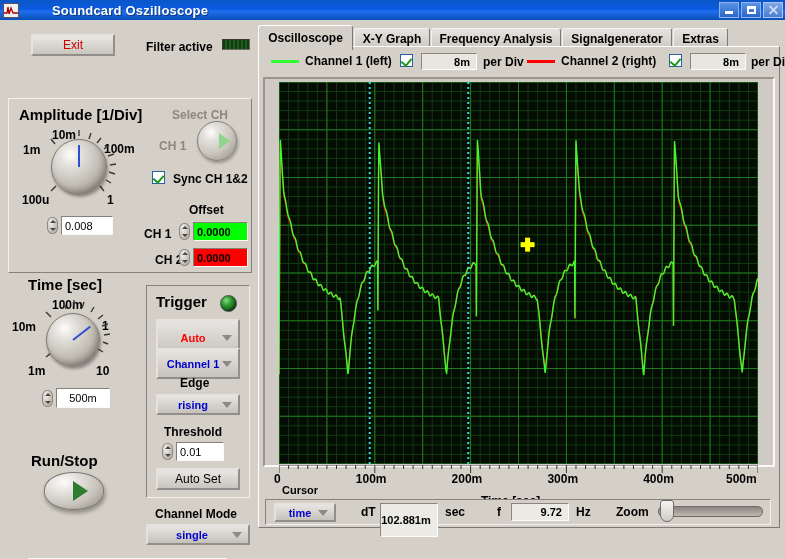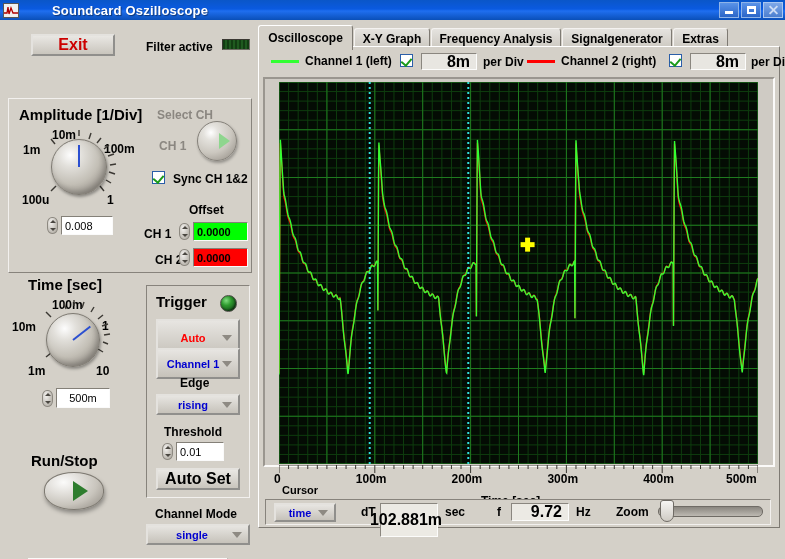--- a/index.html
+++ b/index.html
@@ -61,21 +61,21 @@
     border:1px solid #87837c; border-right-color:#f2f0ee; border-bottom-color:#f2f0ee;
   }
   .lbl { position:absolute; color:#000; font-size:12px; font-weight:bold; white-space:nowrap;}
   .lbl.dim { color:#8b8781; }
 
   .btn3d {
     position:absolute;
     background:linear-gradient(180deg,#e9e7e3,#c9c5bd);
     border:2px outset #e4e2de;
     display:flex; align-items:center; justify-content:center;
-    font-size:16px; font-weight:bold; color:#000; cursor:pointer;
+    font-size:12px; font-weight:normal; color:#000; cursor:pointer;
   }
   .numbox {
     position:absolute; background:#fff;
     border:1px solid #848078; border-right-color:#fafafa; border-bottom-color:#fafafa;
     display:flex; align-items:center; font-size:11px; color:#000; padding:0 3px;
   }
   .spinner {
     position:absolute; width:11px; height:17px;
     background:radial-gradient(ellipse at 35% 30%,#f3f1ee,#b9b5ad 75%);
     border:1px solid #8d8981; border-radius:5px/6px;
@@ -181,21 +181,21 @@
   .plot {
     position:absolute; left:14px; top:3px; width:479px; height:382px;
     background:#040c04; overflow:hidden;
   }
   svg { display:block; }
 
   .legline { position:absolute; height:3px; }
   .smallfield {
     position:absolute; background:#e8e6e1;
     border:1px solid #8a867f; border-right-color:#fcfcfb; border-bottom-color:#fcfcfb;
-    font-size:16px; font-weight:bold; color:#000;
+    font-size:11px; font-weight:bold; color:#000;
     display:flex; align-items:center; justify-content:flex-end; padding-right:6px;
   }
   .slider-track {
     position:absolute; height:11px; border-radius:5px;
     background:linear-gradient(180deg,#8a867f,#bdb9b2);
     border:1px solid #6f6b65;
   }
   .slider-thumb {
     position:absolute; width:14px; height:22px;
     background:linear-gradient(180deg,#f6f5f3,#cfcbc4);
@@ -269,21 +269,21 @@
       <div class="knob" style="left:42px; top:40px; width:56px; height:56px;">
         <div class="needle" style="height:22px; margin-left:-1px; margin-top:-22px; transform:rotate(0deg);"></div>
       </div>
 
       <div class="spinner" style="left:38px; top:118px;">
         <span class="up"></span>
           <span class="dn"></span>
       </div>
       <div class="numbox" style="left:52px; top:117px; width:52px; height:19px;">0.008</div>
 
-      <div class="lbl dim" style="left:148px; top:9px;">Select CH</div>
+      <div class="lbl dim" style="left:163px; top:9px;">Select CH</div>
       <div class="lbl dim" style="left:150px; top:40px;">CH 1</div>
       <div class="selknob" style="left:188px; top:22px; width:40px; height:40px;">
         <div class="tri"></div>
       </div>
 
       <div class="checkbox" style="left:143px; top:72px;"></div>
       <div class="lbl" style="left:164px; top:73px;">Sync CH 1&amp;2</div>
 
       <div class="lbl" style="left:180px; top:104px;">Offset</div>
 

